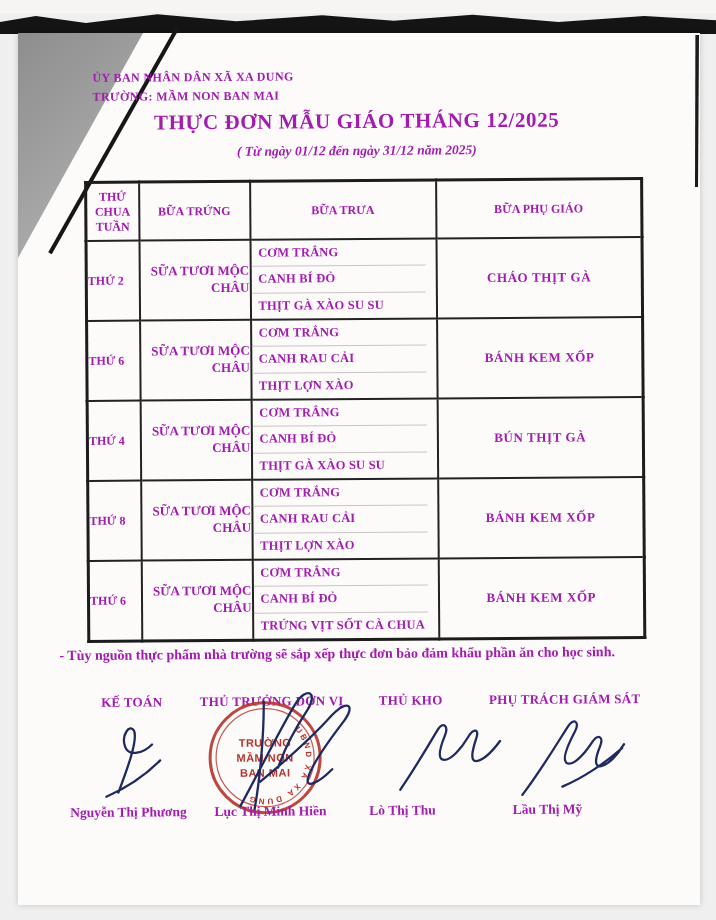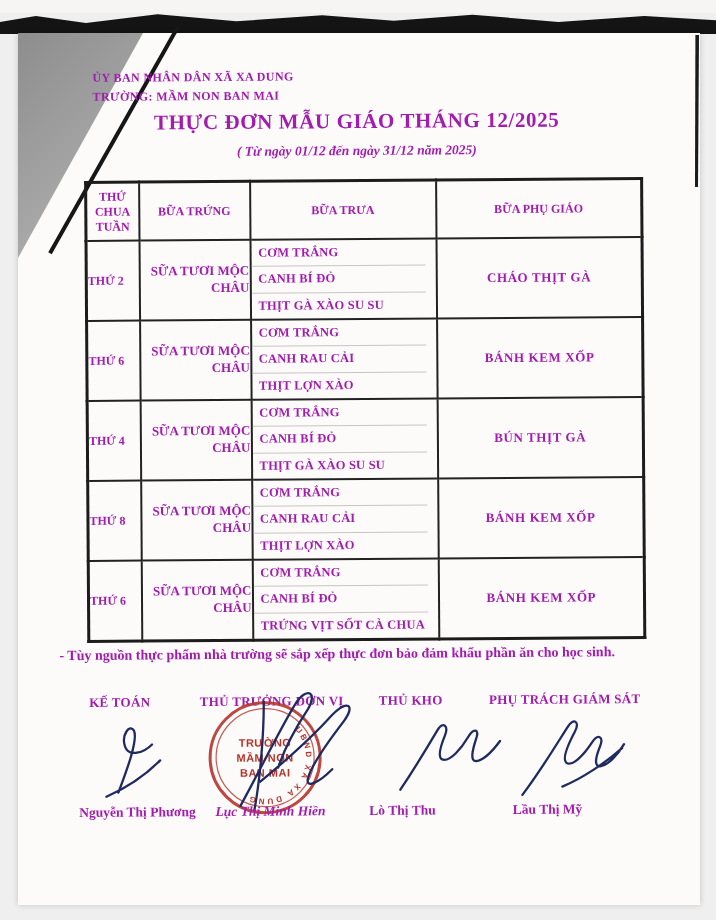--- a/index.html
+++ b/index.html
@@ -37,22 +37,22 @@
   td.lunch{font-size:12.5px;}
   .lunch-wrap{display:flex;flex-direction:column;height:78px;}
   .lunch-item{flex:1;display:flex;align-items:center;padding-left:7px;letter-spacing:.2px;}
   .lunch-item:not(:last-child){border-bottom:1px solid #c7c6c3;margin-right:10px;}
   td.aft{font-size:13px;text-align:center;letter-spacing:.6px;}
 
   .note{position:absolute;left:40px;top:612px;width:606px;font-weight:bold;font-size:14px;line-height:1.3;}
 
   .sig-role{position:absolute;top:660px;transform:translateX(-50%);font-weight:bold;font-size:13px;white-space:nowrap;letter-spacing:.3px;}
   .sig-name{position:absolute;top:770px;transform:translateX(-50%);font-weight:bold;font-size:13.5px;white-space:nowrap;}
-  .r1{left:100px;} .r2{left:252px;} .r3{left:391px;text-align:center;} .r4{left:545px;}
-  .n1{left:108px;margin-left:9px;} .n2{left:250px;font-style:italic;} .n3{left:382px;} .n4{left:527px;font-family:Liberation Serif, serif;}
+  .r1{left:112px;} .r2{left:252px;} .r3{left:391px;text-align:center;} .r4{left:545px;}
+  .n1{left:108px;} .n2{left:250px;} .n3{left:382px;} .n4{left:527px;font-family:Liberation Serif, serif;}
 
   .sig-layer{position:absolute;left:0;top:0;width:682px;height:872px;pointer-events:none;}
   .sig-path{fill:none;stroke:#1e2a60;stroke-width:2.3;stroke-linecap:round;stroke-linejoin:round;}
   .stamp-ring{fill:none;stroke:#b5342c;stroke-width:3;opacity:.9;}
   .stamp-ring-inner{fill:none;stroke:#b5342c;stroke-width:1.2;opacity:.8;}
   .stamp-text{fill:#b5342c;font-family:"Liberation Sans",sans-serif;font-weight:bold;}
   .stamp-center{font-size:11px;letter-spacing:.5px;}
   .stamp-arc{font-size:8px;letter-spacing:2.5px;}
 </style>
 </head>

